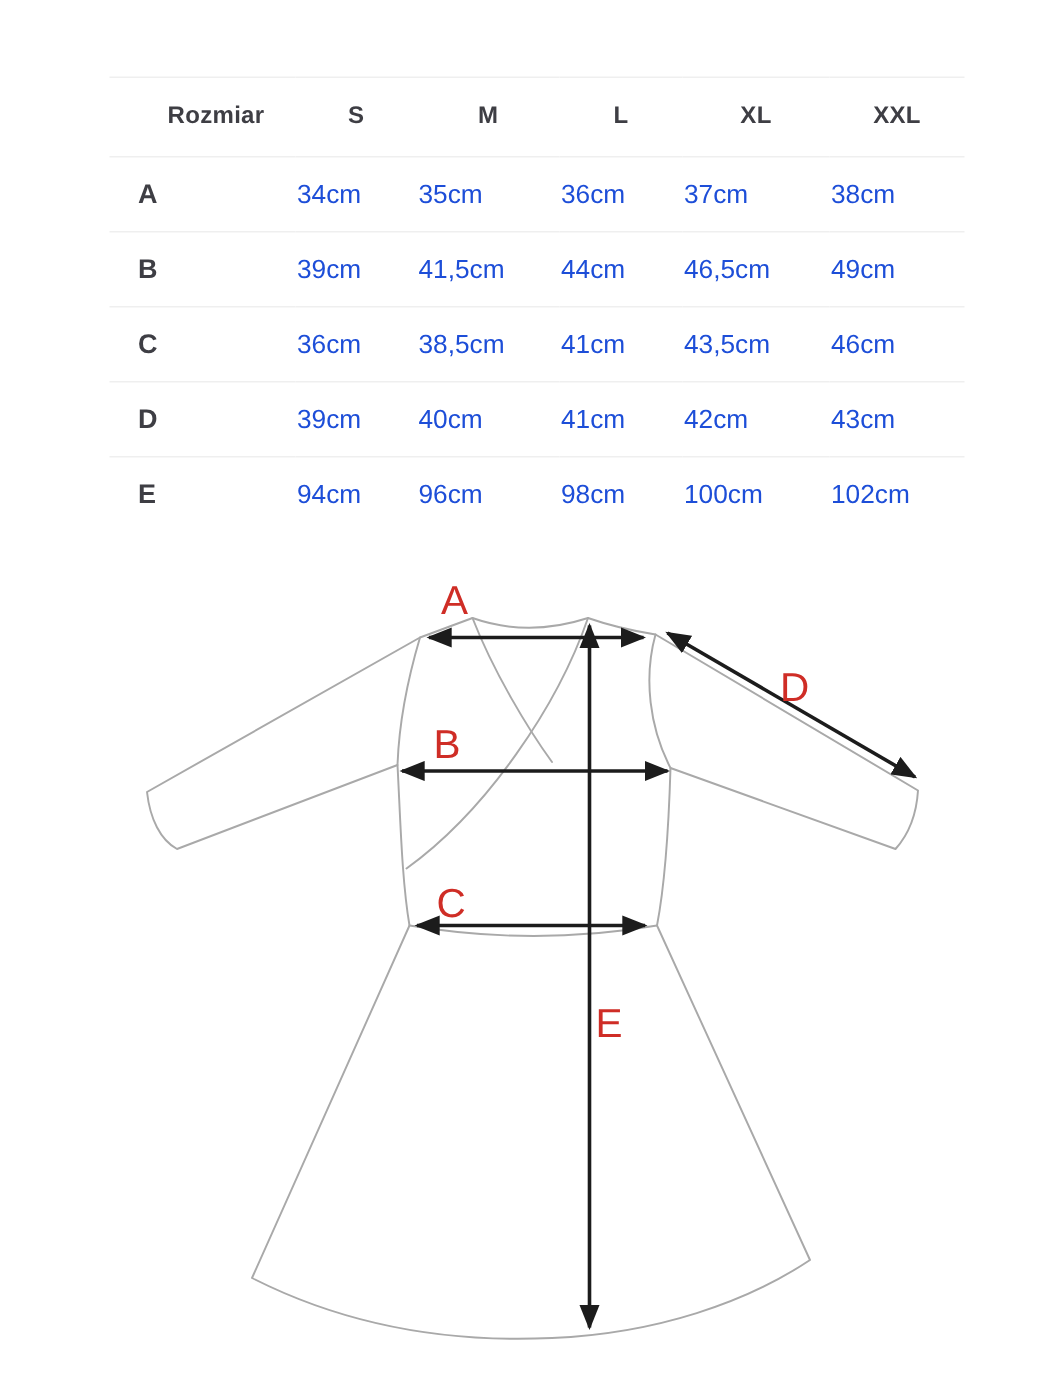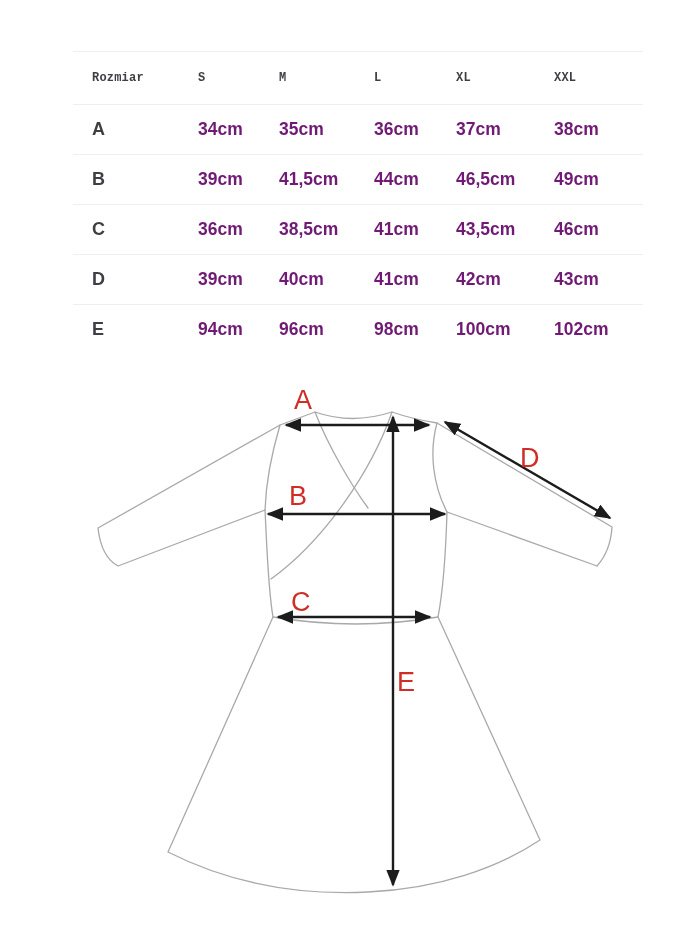--- a/index.html
+++ b/index.html
@@ -17,46 +17,45 @@
     width:570px;
   }
   table.size-table{
     width:100%;
     border-collapse:collapse;
     table-layout:fixed;
     border-top:1px solid #efefef;
   }
   table.size-table thead th{
     height:50px;
-    text-align:left;
+    text-align:center;
     vertical-align:middle;
-    font-size:12px;
+    font-size:16px;
     font-weight:bold;
     color:#3e3e44;
     letter-spacing:.2px;
-    font-family:Liberation Mono, monospace;
   }
   table.size-table tbody tr{
     border-top:1px solid #efefef;
   }
   table.size-table tbody th{
     height:47px;
     text-align:left;
     vertical-align:middle;
     font-size:18px;
     font-weight:bold;
     color:#3e3e44;
   }
   table.size-table td{
     height:47px;
     text-align:left;
     vertical-align:middle;
     font-size:17.5px;
-    font-weight:bold;
-    color:#701a75;
+    font-weight:normal;
+    color:#1d4ed8;
   }
   table.size-table th.c0, table.size-table td.c0{padding-left:19px;}
   
   .diagram{
     position:absolute;
     left:0; top:0;
     width:700px; height:933px;
   }
   .dress-line{
     fill:none;

